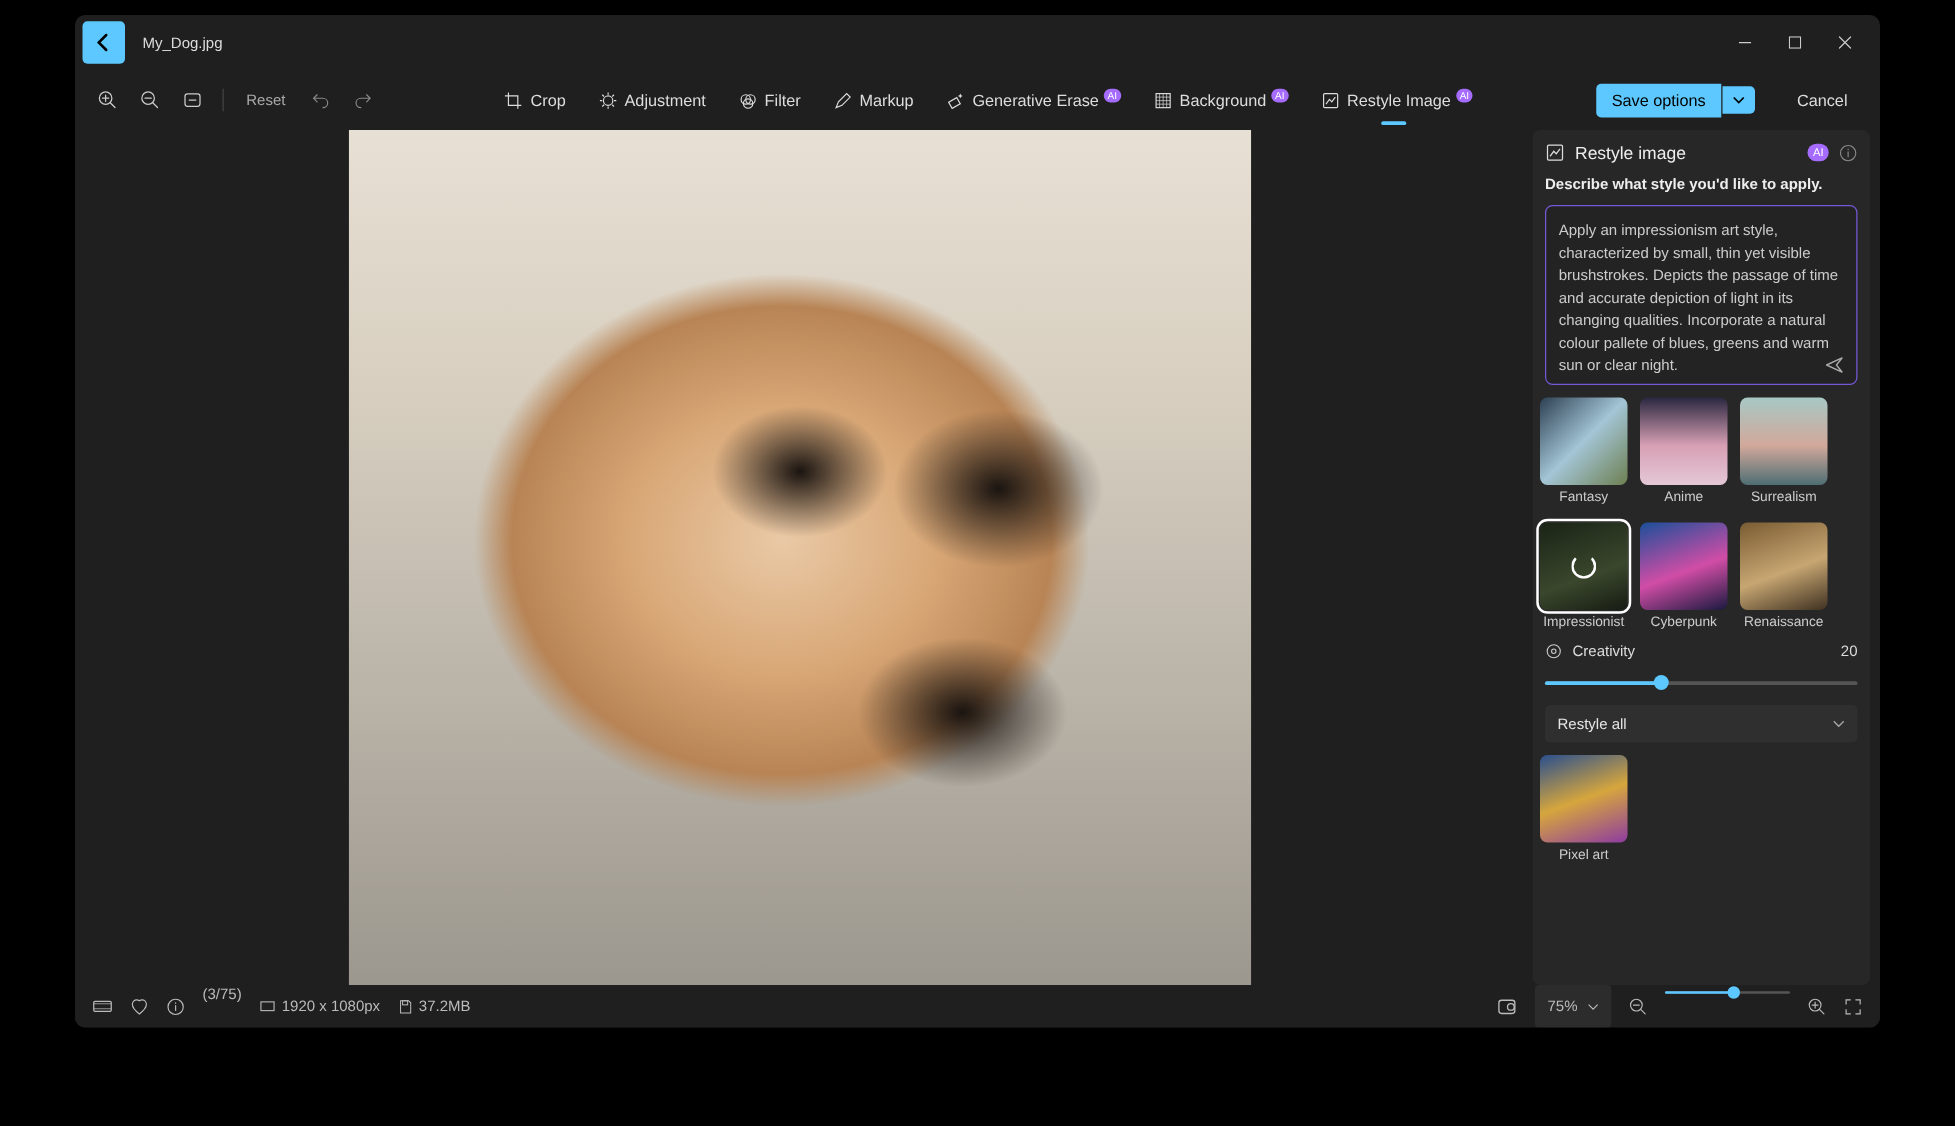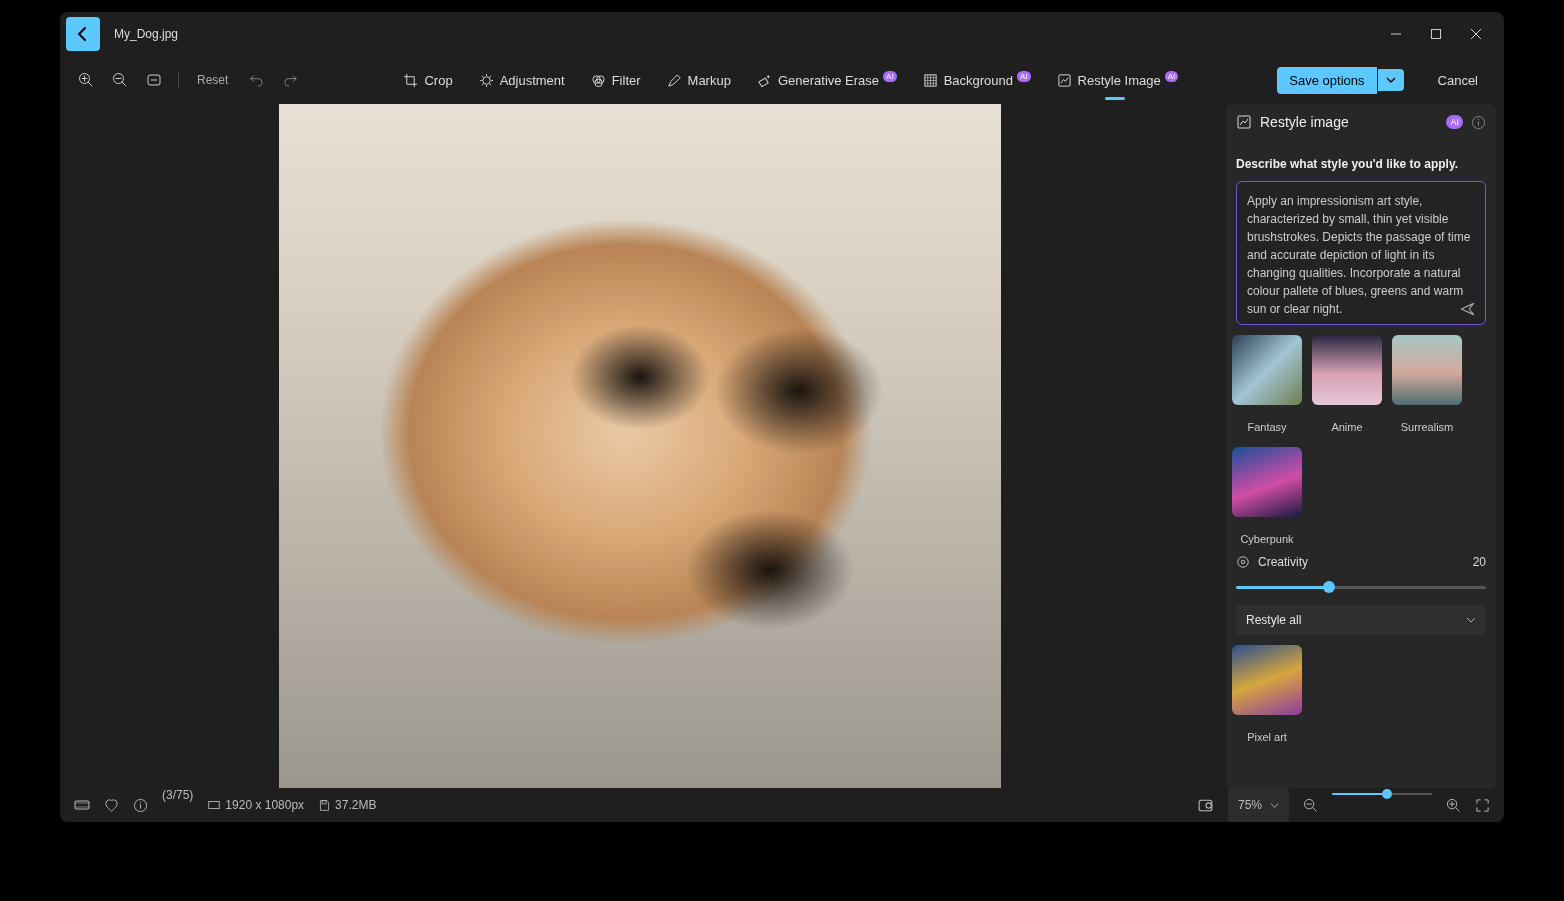--- a/index.html
+++ b/index.html
@@ -36,26 +36,26 @@
  filter: blur(0.3px);
  }
 .dog-dark-corner1{position:absolute;top:0;right:0;width:220px;height:380px;background:#141211;}
 .dog-dark-corner2{position:absolute;top:0;left:0;width:26px;height:500px;background:#1b1916;}
 
 .side-panel { width:270px; background:#272727; border-radius:6px; margin:0 8px 0 6px; padding:10px 10px 14px; display:flex; flex-direction:column; gap:10px; overflow-y:auto; }
 .panel-header { display:flex; align-items:center; gap:8px; }
 .panel-title { font-size:14px; color:#eee; flex:1; }
 .info-icon { color:#888; cursor:pointer; }
 .ai-chip { background:#a66bff; color:#fff; font-size:9px; padding:2px 4px; border-radius:8px; }
-.describe-label { font-size:12px; font-weight:600; color:#eee; margin-top:17px; }
+.describe-label { font-size:12px; font-weight:600; color:#eee; margin-top:0; }
 .prompt-box { border:1px solid #7458d6; border-radius:6px; padding:10px 10px 6px; background:#232323; position:relative; }
 .prompt-text { font-size:12px; line-height:1.5; color:#ccc; min-height:90px; white-space:pre-wrap; }
 .send-btn { position:absolute; right:8px; bottom:6px; color:#999; cursor:pointer; }
 .style-grid { display:flex; flex-wrap:wrap; gap:14px 18px; }
-.style-item { width:62px; display:flex; flex-direction:column; align-items:center; gap:16px; cursor:pointer; }
+.style-item { width:62px; display:flex; flex-direction:column; align-items:center; gap:4px; cursor:pointer; }
 .style-thumb { width:70px; height:70px; border-radius:6px; background:#3a3a3a; position:relative; overflow:hidden; }
 .style-item.selected .style-thumb { outline:2px solid #fff; outline-offset:1px; }
 .style-label { font-size:11px; color:#ccc; }
 .spin-overlay { position:absolute; inset:0; background:rgba(0,0,0,.45); display:flex; align-items:center; justify-content:center; }
 .spin-arc { width:20px; height:20px; border:2px solid #fff; border-top-color:transparent; border-radius:50%; }
 .lg-fantasy{background:linear-gradient(135deg,#2d4153 0%,#a3c5d6 50%,#6d7f50 100%);}
 .lg-anime{background:linear-gradient(180deg,#2a2740 0%,#d7a0b4 55%,#e4c8d6 100%);}
 .lg-surreal{background:linear-gradient(180deg,#a7c8c4 0%,#d2a89b 55%,#4e6e73 100%);}
 .lg-impress{background:linear-gradient(160deg,#31412a 0%,#6a8251 60%,#2a3323 100%);}
 .lg-cyber{background:linear-gradient(160deg,#1b4f9a 0%,#d14da6 55%,#1a1a3f 100%);}
@@ -254,23 +254,35 @@
           <div class="style-label">Fantasy</div>
         </div>
         <div class="style-item">
           <div class="style-thumb lg-anime"></div>
           <div class="style-label">Anime</div>
         </div>
         <div class="style-item">
           <div class="style-thumb lg-surreal"></div>
           <div class="style-label">Surrealism</div>
         </div>
+        <div class="style-item selected">
+          <div class="style-thumb lg-impress">
+            <div class="spin-overlay">
+              <div class="spin-arc"></div>
+            </div>
+          </div>
+          <div class="style-label">Impressionist</div>
+        </div>
         <div class="style-item">
           <div class="style-thumb lg-cyber"></div>
           <div class="style-label">Cyberpunk</div>
+        </div>
+        <div class="style-item">
+          <div class="style-thumb lg-renaiss"></div>
+          <div class="style-label">Renaissance</div>
         </div>
       </div>
 
       <div class="creativity-row">
         <svg width="14" height="14" viewBox="0 0 16 16">
             <circle cx="8" cy="8" r="6" stroke="#ccc" fill="none"></circle>
             <circle cx="8" cy="8" r="2" stroke="#ccc" fill="none"></circle>
           </svg>
         <div class="creativity-label">Creativity</div>
         <div class="creativity-val">20</div>

